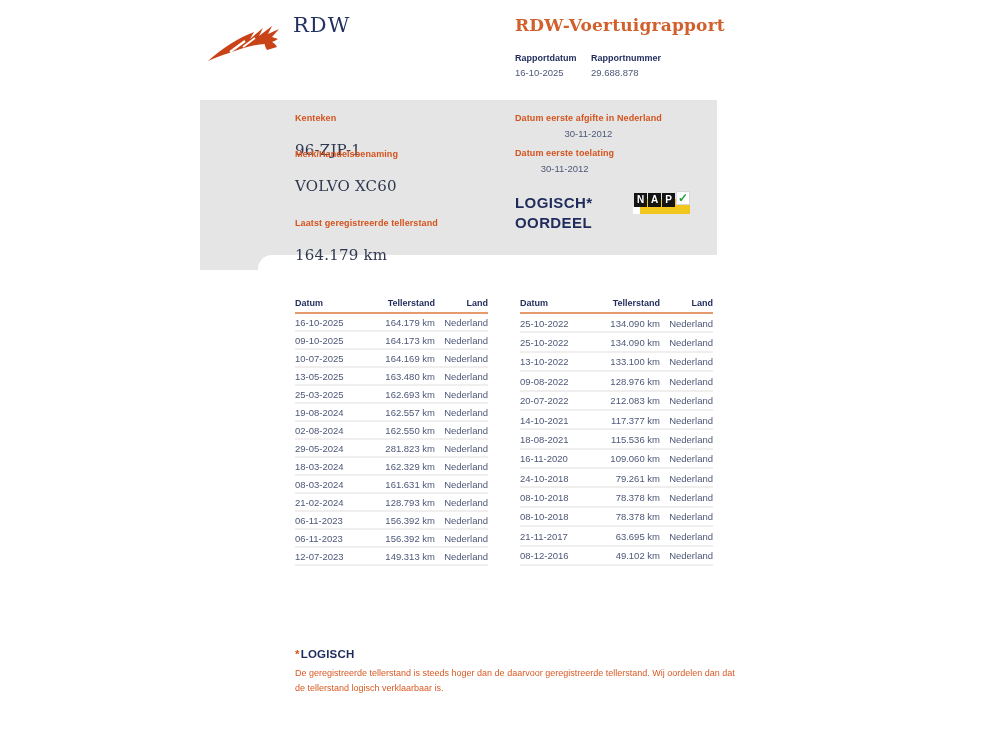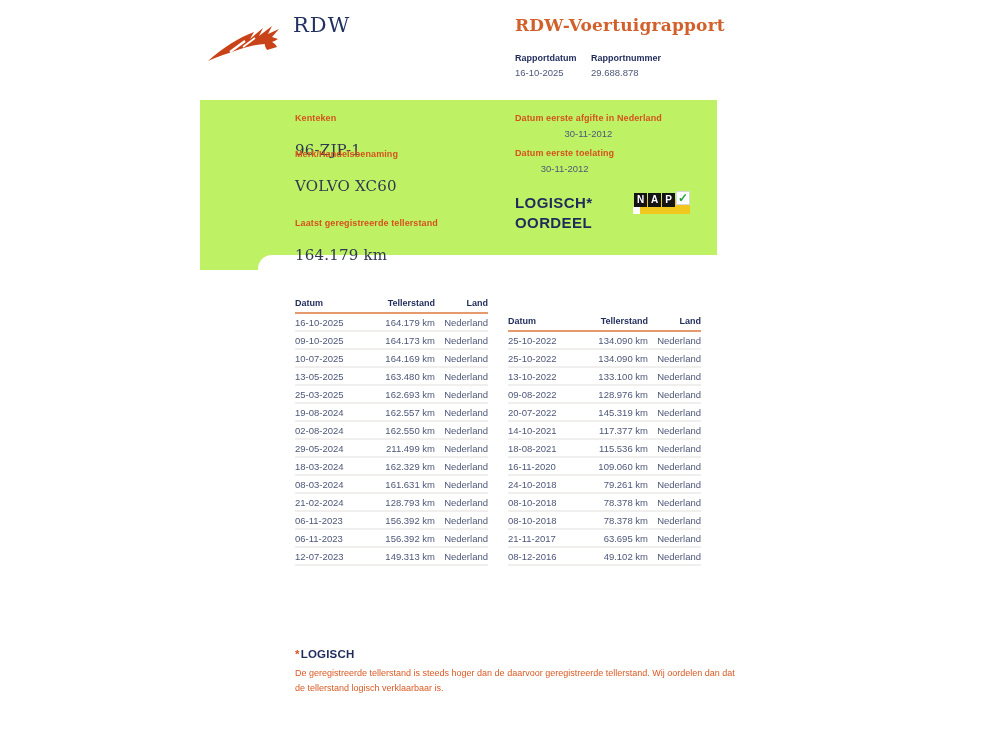--- a/index.html
+++ b/index.html
@@ -24,21 +24,21 @@
     font-size:17px; color:#d2602c; font-weight:600; letter-spacing:0.2px;
   }
   .report-meta { position:absolute; left:515px; top:53px; display:flex;justify-content:flex-end; }
   .meta-col { min-width:76px; }
   .meta-label { font-size:9px; font-weight:bold; color:#1f2b5b; }
   .meta-value { font-size:9.5px; color:#4d5878; margin-top:4px; }
 
   
   .vehicle-box {
     position:absolute; left:200px; top:100px;
-    width:517px; height:170px; background:#bef264;
+    width:517px; height:170px; background:#e5e5e5;
   }
   .notch-cover {
     position:absolute; left:58px; top:155px;
     width:466px; height:15px; background:#ffffff;
     border-top-left-radius:14px;
   }
   .field { position:absolute; }
   .field-label { font-size:9px; font-weight:bold; color:#d4531d; letter-spacing:0.1px; }
   .value-serif {
     font-family:"DejaVu Serif", serif;
@@ -69,21 +69,21 @@
   .nap-checkbox {
     position:absolute; left:43px; top:1px; width:14px; height:14px;
     background:#ffffff; border:1px solid #d8d8d8;
     color:#1fa13c; font-size:12px; font-weight:bold;
     text-align:center; line-height:13px;
   }
 
   
   .teller-section { position:absolute; left:295px; top:291px; }
   .section-label { font-size:9px; font-weight:bold; color:#d4531d; }
-  .tables { display:flex; gap:20px; margin-top:7px;align-items:flex-end; }
+  .tables { display:flex; gap:32px; margin-top:7px; }
   table { width:193px; border-collapse:collapse; table-layout:fixed; }
   col.c-datum { width:80px; } col.c-km { width:60px; } col.c-land { width:53px; }
   th {
     font-size:9px; font-weight:bold; color:#1f2b5b;
     text-align:left; padding:0 0 4px 0;
     border-bottom:2px solid #e49a6d;
   }
   th.num, td.num { text-align:right; }
   td {
     font-size:9.5px; color:#4d5878;
@@ -210,21 +210,21 @@
               <td class="num">162.557 km</td>
               <td class="num">Nederland</td>
             </tr>
             <tr>
               <td>02-08-2024</td>
               <td class="num">162.550 km</td>
               <td class="num">Nederland</td>
             </tr>
             <tr>
               <td>29-05-2024</td>
-              <td class="num">211.499 km</td>
+              <td class="num">281.823 km</td>
               <td class="num">Nederland</td>
             </tr>
             <tr>
               <td>18-03-2024</td>
               <td class="num">162.329 km</td>
               <td class="num">Nederland</td>
             </tr>
             <tr>
               <td>08-03-2024</td>
               <td class="num">161.631 km</td>
@@ -281,21 +281,21 @@
               <td class="num">133.100 km</td>
               <td class="num">Nederland</td>
             </tr>
             <tr>
               <td>09-08-2022</td>
               <td class="num">128.976 km</td>
               <td class="num">Nederland</td>
             </tr>
             <tr>
               <td>20-07-2022</td>
-              <td class="num">145.319 km</td>
+              <td class="num">212.083 km</td>
               <td class="num">Nederland</td>
             </tr>
             <tr>
               <td>14-10-2021</td>
               <td class="num">117.377 km</td>
               <td class="num">Nederland</td>
             </tr>
             <tr>
               <td>18-08-2021</td>
               <td class="num">115.536 km</td>

